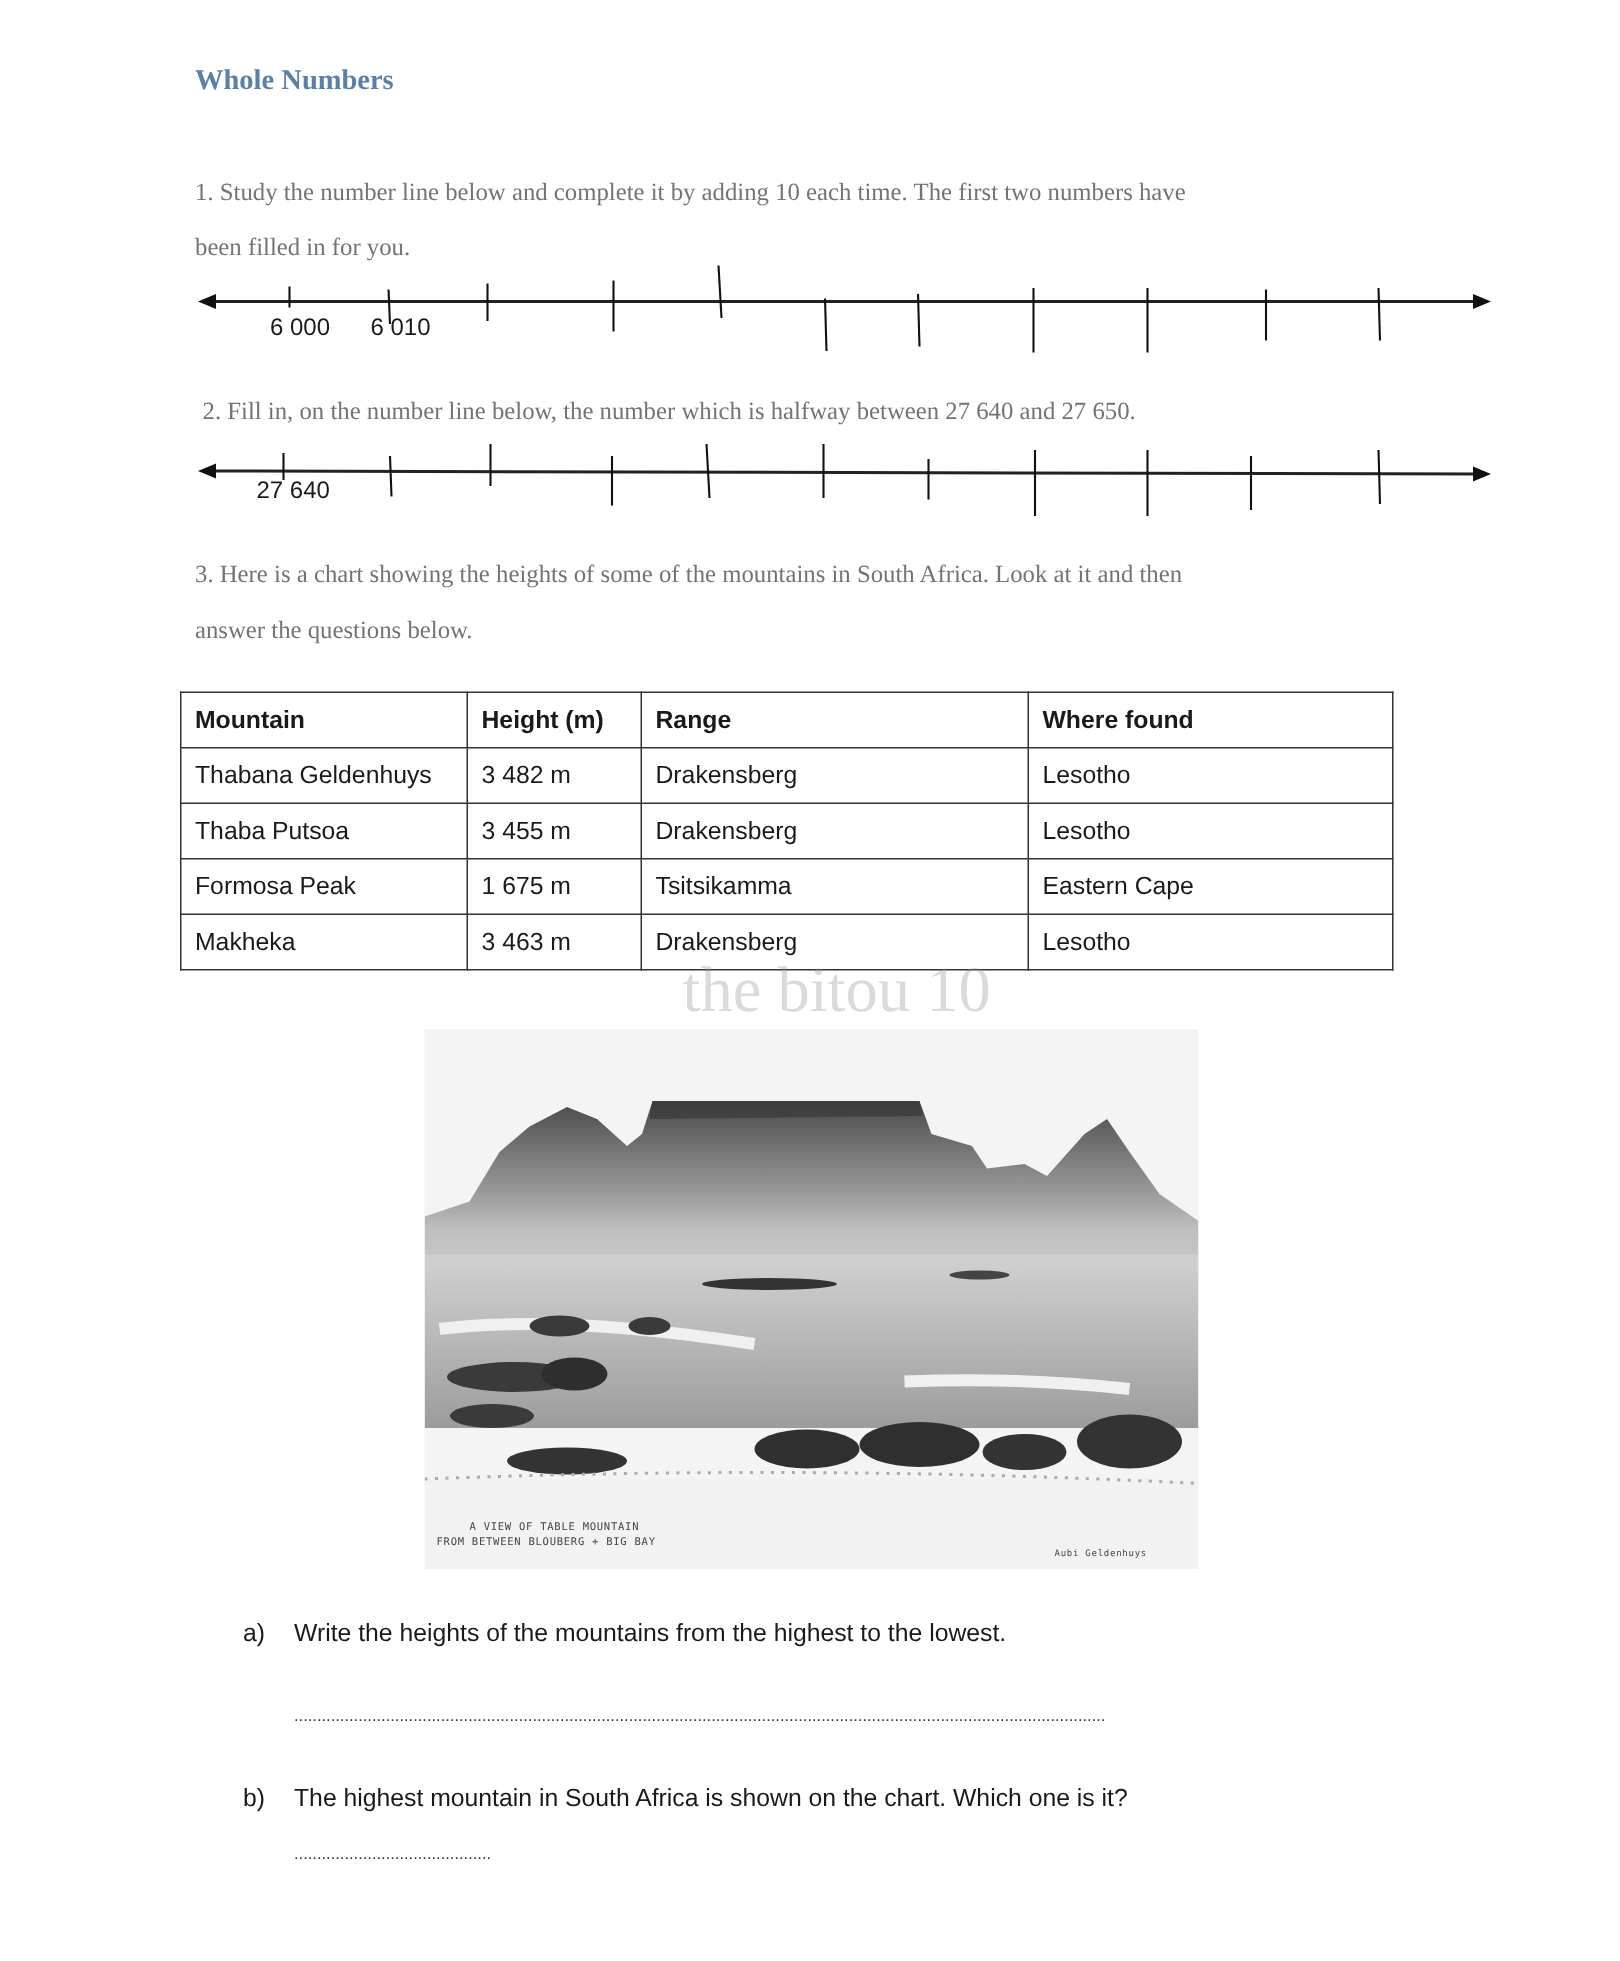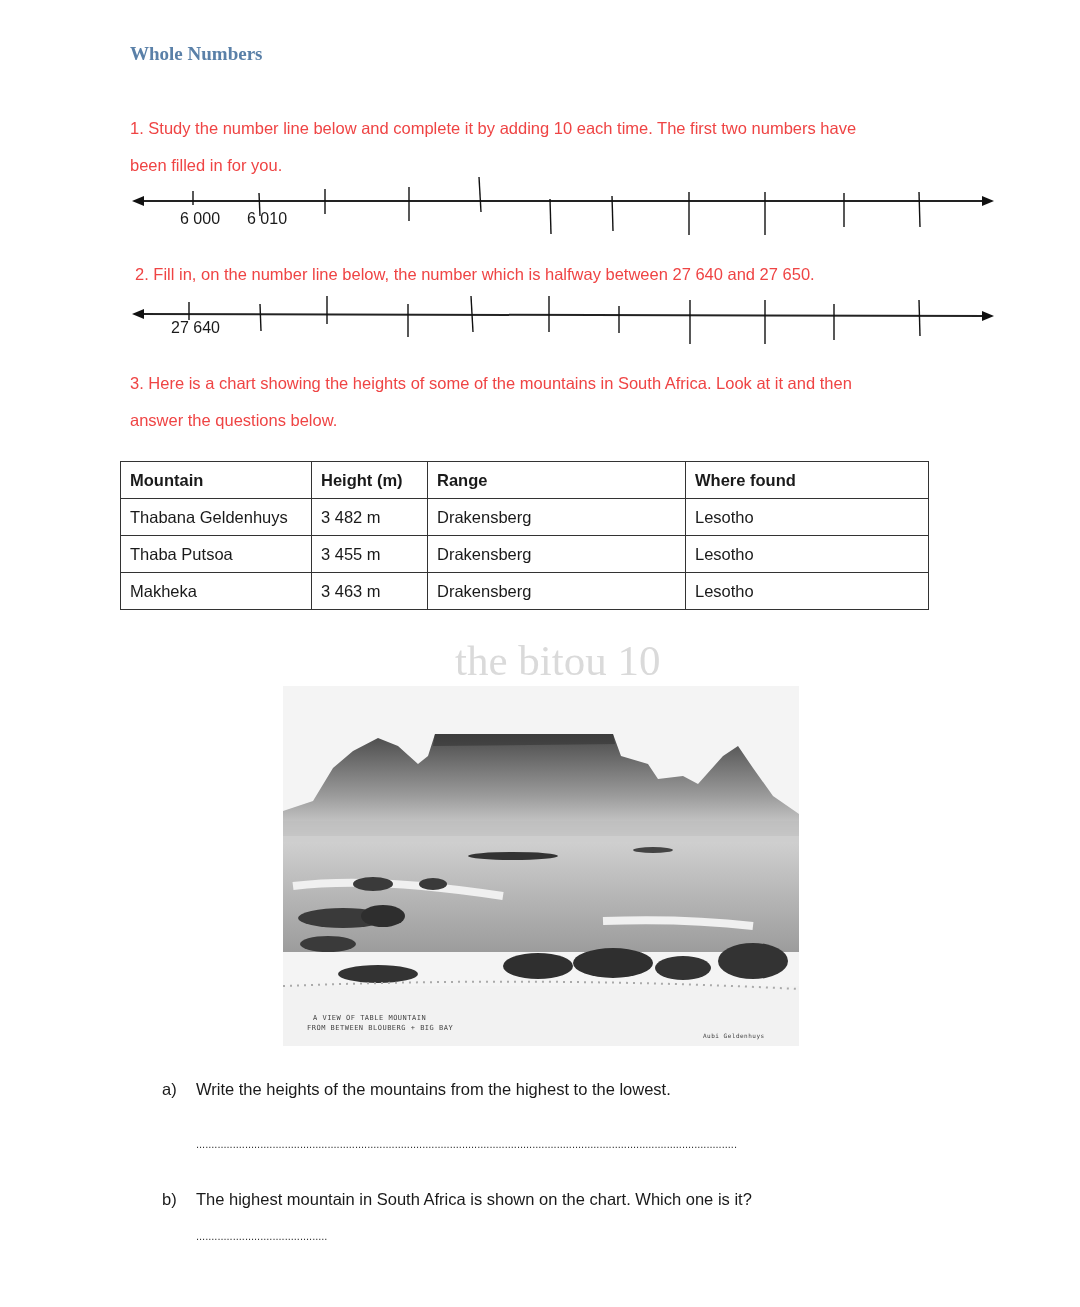--- a/index.html
+++ b/index.html
@@ -1,19 +1,19 @@
 <!DOCTYPE html>
 <html><head>
 <meta charset="utf-8">
 <style>
   html, body { margin: 0; padding: 0; background: #ffffff; }
   body { width: 1080px; height: 1307px; position: relative; overflow: hidden; font-family: "Liberation Sans", sans-serif; color: #1a1a1a; }
   .abs { position: absolute; }
   .title { left: 130px; top: 43px; font-family: "Liberation Serif", serif; font-weight: bold; font-size: 19px; color: #5a80a8; }
-  .q { font-size: 16.5px; line-height: 20px; color: #ef4444; white-space: nowrap; }
+  .q { font-size: 16.5px; line-height: 20px; color: #737373; white-space: nowrap; font-family: Liberation Serif, serif; }
   .numline { position: absolute; left: 130px; width: 870px; height: 60px; }
   .numline svg { position: absolute; left: 0; top: 0; }
   .nl-label { position: absolute; font-size: 16px; color: #1a1a1a; white-space: nowrap; }
   table.mt { position: absolute; left: 120px; top: 461px; border-collapse: collapse; font-size: 16.5px; }
   table.mt td, table.mt th { border: 1px solid #333; padding: 0 0 0 9px; height: 36px; text-align: left; vertical-align: middle; white-space: nowrap; }
   table.mt th { font-weight: bold; }
   .c1 { width: 181px; } .c2 { width: 106px; } .c3 { width: 248px; } .c4 { width: 233px; }
   .sketch { position: absolute; left: 283px; top: 686px; width: 516px; height: 360px; background: #f3f3f3; overflow: hidden; }
   .caption { position: absolute; font-family: "DejaVu Sans Mono", monospace; font-size: 7px; color: #444; letter-spacing: 0.5px; }
   .sub { font-size: 16.5px; white-space: nowrap; }
@@ -87,20 +87,26 @@
     <td>Drakensberg</td>
     <td>Lesotho</td>
   </tr>
   <tr>
     <td>Thaba Putsoa</td>
     <td>3 455 m</td>
     <td>Drakensberg</td>
     <td>Lesotho</td>
   </tr>
   <tr>
+    <td>Formosa Peak</td>
+    <td>1 675 m</td>
+    <td>Tsitsikamma</td>
+    <td>Eastern Cape</td>
+  </tr>
+  <tr>
     <td>Makheka</td>
     <td>3 463 m</td>
     <td>Drakensberg</td>
     <td>Lesotho</td>
   </tr>
 </tbody>
   </table>
 
 <div class="abs" style="left:455px; top:636px; font-family:'Liberation Serif', serif; font-size:43px; color:rgba(150,150,150,0.35); white-space:nowrap;">the bitou 10</div>
 
@@ -139,21 +145,21 @@
     <ellipse cx="95" cy="288" rx="40" ry="9" fill="#333"></ellipse>
     <ellipse cx="255" cy="280" rx="35" ry="13" fill="#2f2f2f"></ellipse>
     <ellipse cx="330" cy="277" rx="40" ry="15" fill="#2f2f2f"></ellipse>
     <ellipse cx="400" cy="282" rx="28" ry="12" fill="#333"></ellipse>
     <ellipse cx="470" cy="275" rx="35" ry="18" fill="#333"></ellipse>
 
     <rect x="0" y="300" width="516" height="60" fill="#f2f2f2"></rect>
     <path d="M0,300 Q260,290 516,303" stroke="#aaa" stroke-width="2" fill="none" stroke-dasharray="2 5"></path>
   </svg>
   <div class="caption" style="left:30px; top:328px;">A VIEW OF TABLE MOUNTAIN</div>
-  <div class="caption" style="left:24px; top:338px;">FROM BETWEEN BLOUBERG + BIG BAY</div>
+  <div class="caption" style="left:8px; top:338px;">FROM BETWEEN BLOUBERG + BIG BAY</div>
   <div class="caption" style="left:420px; top:346px; font-size:6px;">Aubi Geldenhuys</div>
 </div>
 
 <div class="abs sub" style="left:162px; top:1080px;">a)</div>
 <div class="abs sub" style="left:196px; top:1080px;">Write the heights of the mountains from the highest to the lowest.</div>
 <div class="dots" style="left:196px; top:1138px; width:750px;">.................................................................................................................................................................................</div>
 
 <div class="abs sub" style="left:162px; top:1190px;">b)</div>
 <div class="abs sub" style="left:196px; top:1190px;">The highest mountain in South Africa is shown on the chart. Which one is it?</div>
 <div class="dots" style="left:196px; top:1230px; width:212px;">...........................................</div>

